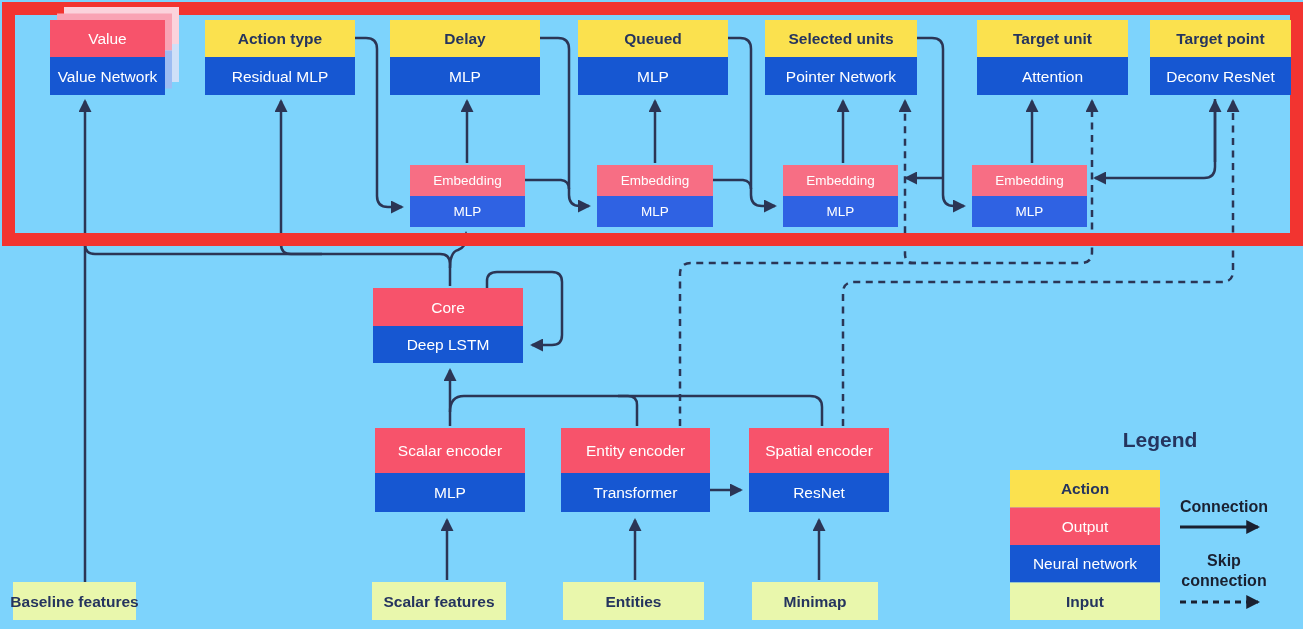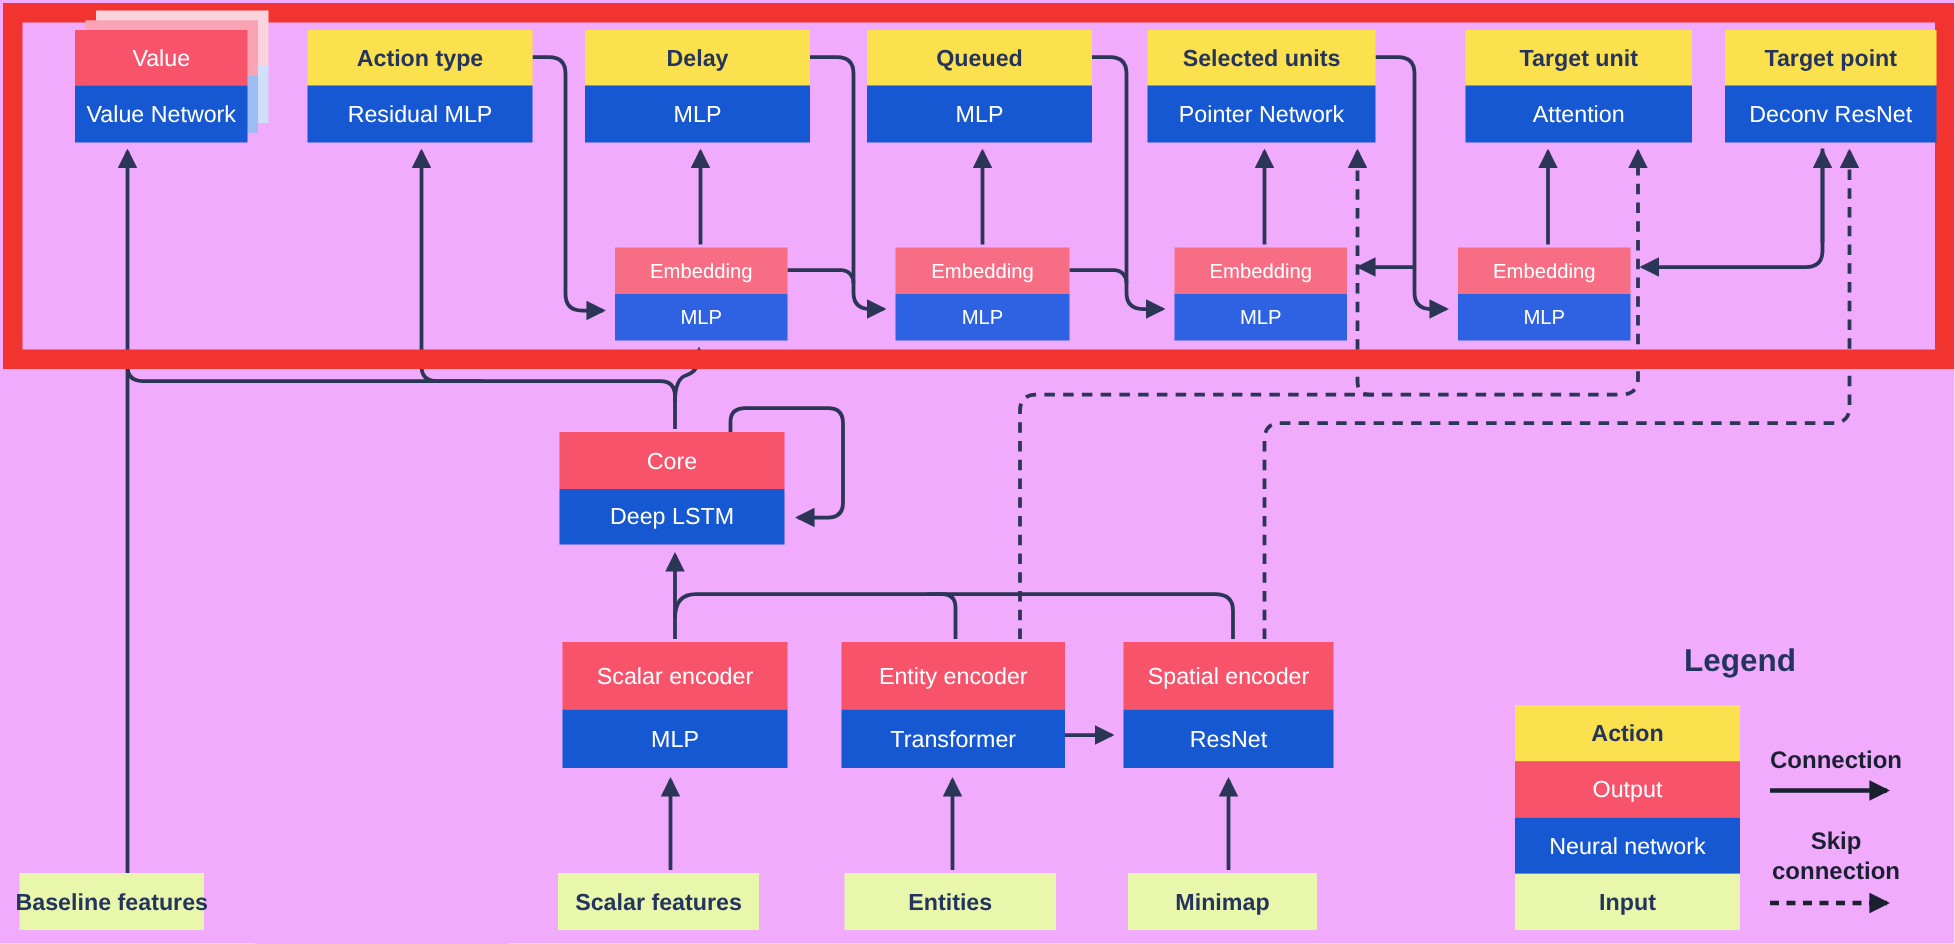--- a/index.html
+++ b/index.html
@@ -1,16 +1,16 @@
 <!DOCTYPE html>
 <html><head>
 <meta charset="utf-8">
 <style>
   html,body{margin:0;padding:0;background:#ffffff;}
-  #stage{position:relative;width:1303px;height:629px;background:#f0abfc;overflow:hidden;
+  #stage{position:relative;width:1303px;height:629px;background:#7dd3fc;overflow:hidden;
          font-family:"Liberation Sans", sans-serif;}
   svg text{font-family:"Liberation Sans", sans-serif;}
   .t-action{fill:#25345E;font-size:15.5px;font-weight:600;}
   .t-net{fill:#ffffff;font-size:15.5px;font-weight:500;}
   .t-emb{fill:#ffffff;font-size:13.5px;font-weight:500;}
   .t-input{fill:#25345E;font-size:15.5px;font-weight:700;}
   .t-legend-title{fill:#25345E;font-size:21px;font-weight:600;}
   .t-conn{fill:#1A2030;font-size:16px;font-weight:600;}
   .wire{stroke:#2B3555;stroke-width:2.5;fill:none;}
   .wire-dash{stroke:#2B3555;stroke-width:2.5;fill:none;stroke-dasharray:7 5.5;}

